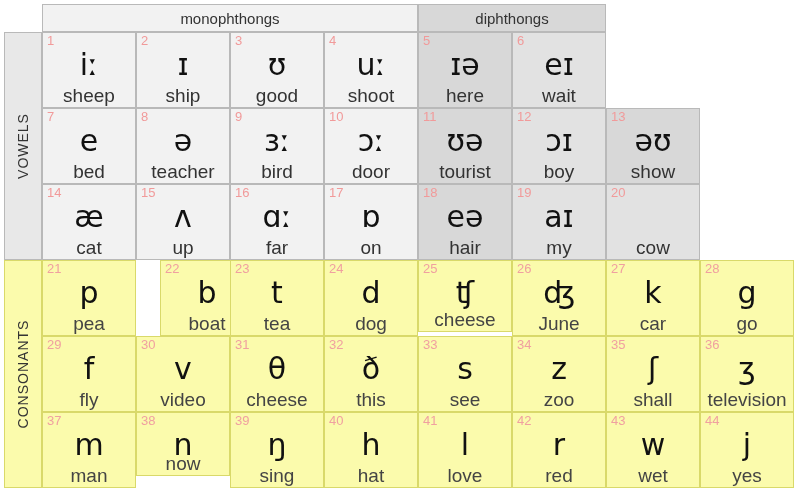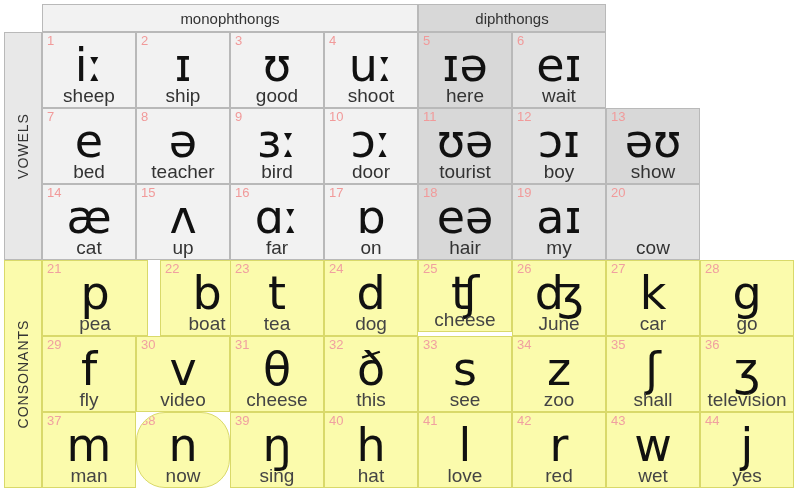--- a/index.html
+++ b/index.html
@@ -31,21 +31,21 @@
     font-size: 13px;
     color: #f19a9a;
     line-height: 14px;
   }
   .sym {
     position: absolute;
     left: 0;
     right: 0;
     top: 12px;
     text-align: center;
-    font-size: 46px;
+    font-size: 30px;
     line-height: 40px;
     color: #111111;
     font-family: "DejaVu Sans", sans-serif;
   }
   .word {
     position: absolute;
     left: 0;
     right: 0;
     bottom: 4px;
     text-align: center;
@@ -203,21 +203,21 @@
       </div>
       <div class="cell v-mid" style="left: 512px; top: 184px; width: 94px; height: 76px;">
         <div class="num">19</div>
         <div class="sym">aɪ</div>
         <div class="word">my</div>
       </div>
       <div class="cell v-mid" style="left: 606px; top: 184px; width: 94px; height: 76px;">
         <div class="num">20</div>
         <div class="word">cow</div>
       </div>
-      <div class="cell c-yellow" style="left: 42px; top: 260px; width: 106px; height: 76px;">
+      <div class="cell c-yellow" style="left: 42px; top: 260px; width: 94px; height: 76px;">
         <div class="num">21</div>
         <div class="sym">p</div>
         <div class="word">pea</div>
       </div>
       <div class="cell c-yellow" style="left: 136px; top: 260px; width: 94px; height: 76px; margin-left: 24px;">
         <div class="num">22</div>
         <div class="sym">b</div>
         <div class="word">boat</div>
       </div>
       <div class="cell c-yellow" style="left: 230px; top: 260px; width: 94px; height: 76px;">
@@ -288,21 +288,21 @@
       <div class="cell c-yellow" style="left: 700px; top: 336px; width: 94px; height: 76px;">
         <div class="num">36</div>
         <div class="sym">ʒ</div>
         <div class="word">television</div>
       </div>
       <div class="cell c-yellow" style="left: 42px; top: 412px; width: 94px; height: 76px;">
         <div class="num">37</div>
         <div class="sym">m</div>
         <div class="word">man</div>
       </div>
-      <div class="cell c-yellow" style="left: 136px; top: 412px; width: 94px; height: 76px; border-radius: 29px;">
+      <div class="cell c-yellow" style="left: 136px; top: 412px; width: 94px; height: 64px;">
         <div class="num">38</div>
         <div class="sym">n</div>
         <div class="word">now</div>
       </div>
       <div class="cell c-yellow" style="left: 230px; top: 412px; width: 94px; height: 76px;">
         <div class="num">39</div>
         <div class="sym">ŋ</div>
         <div class="word">sing</div>
       </div>
       <div class="cell c-yellow" style="left: 324px; top: 412px; width: 94px; height: 76px;">

